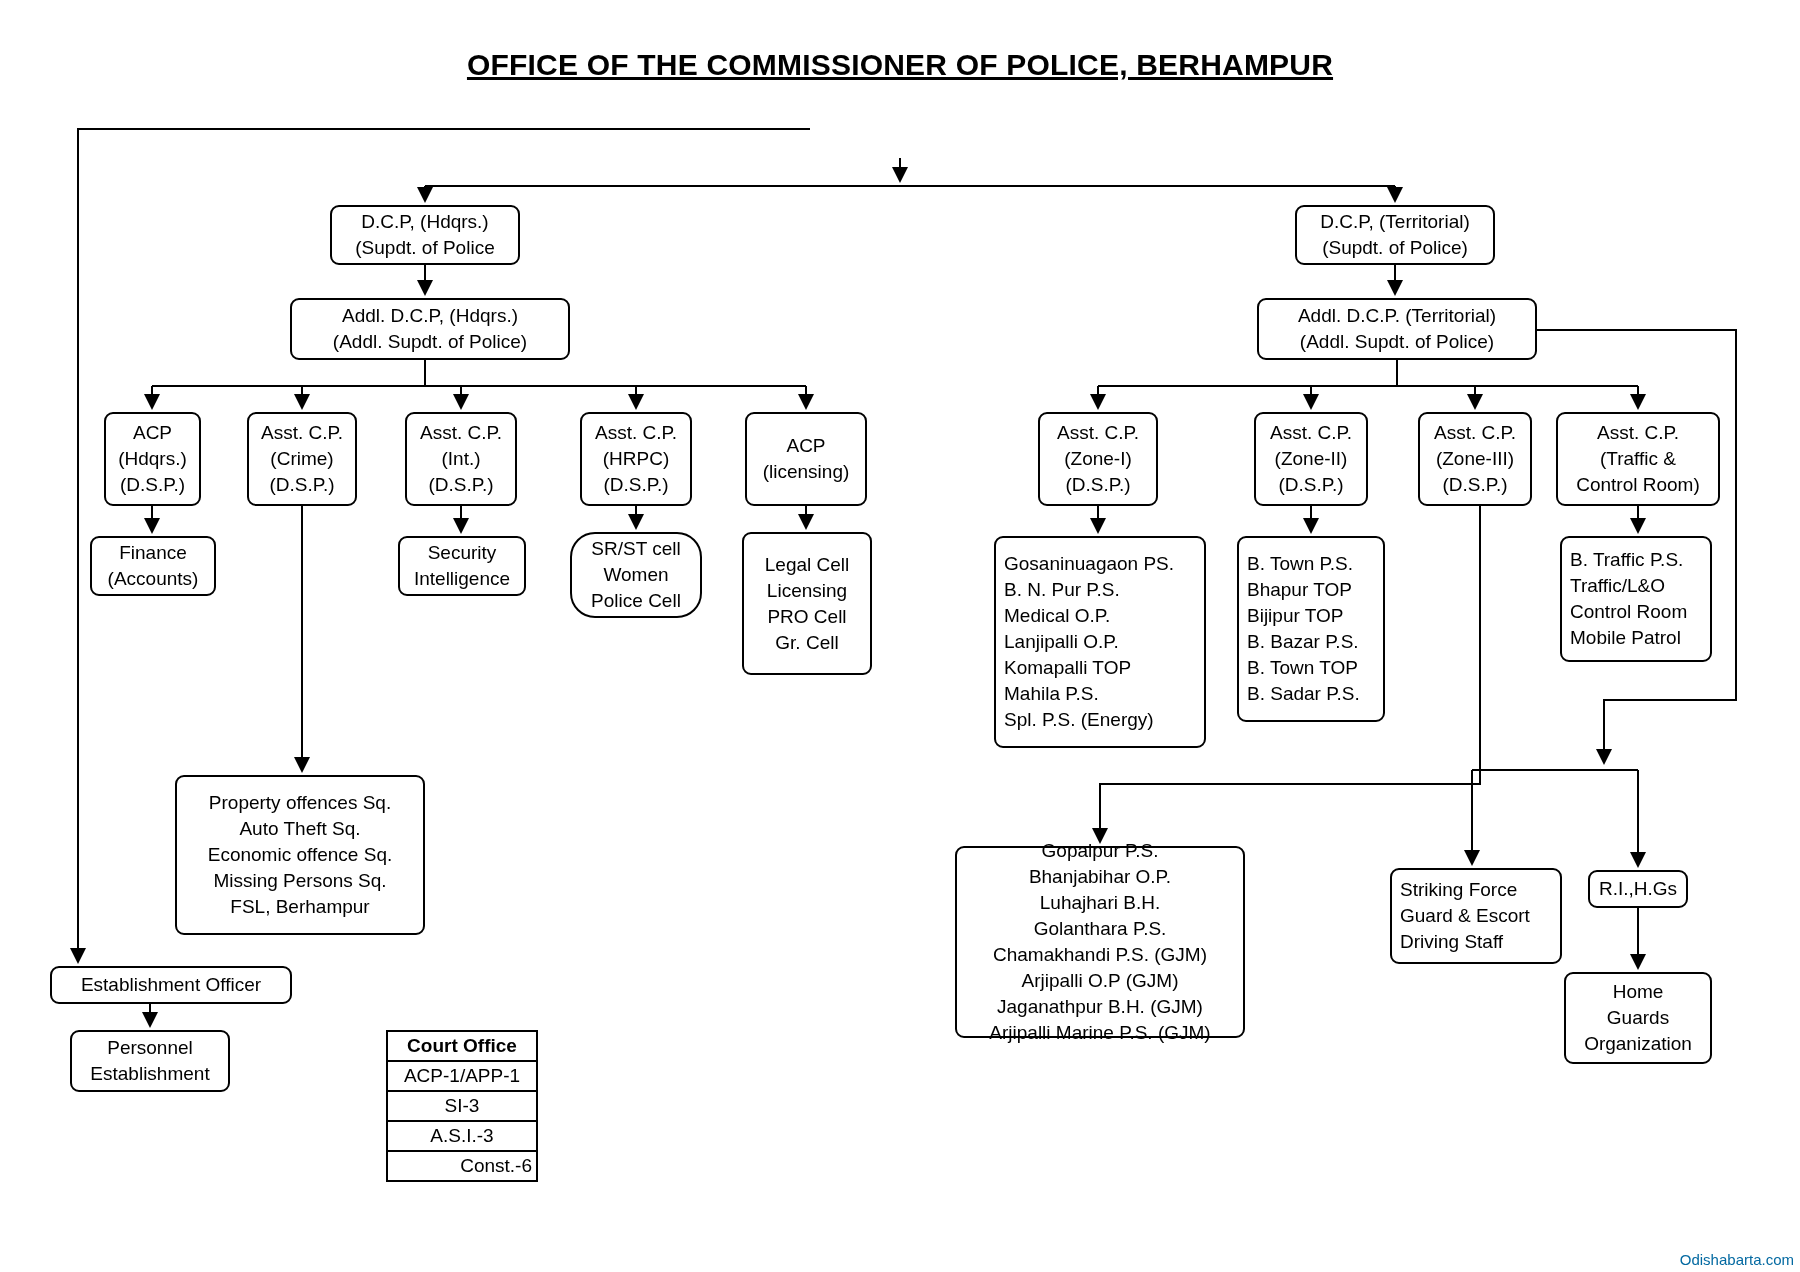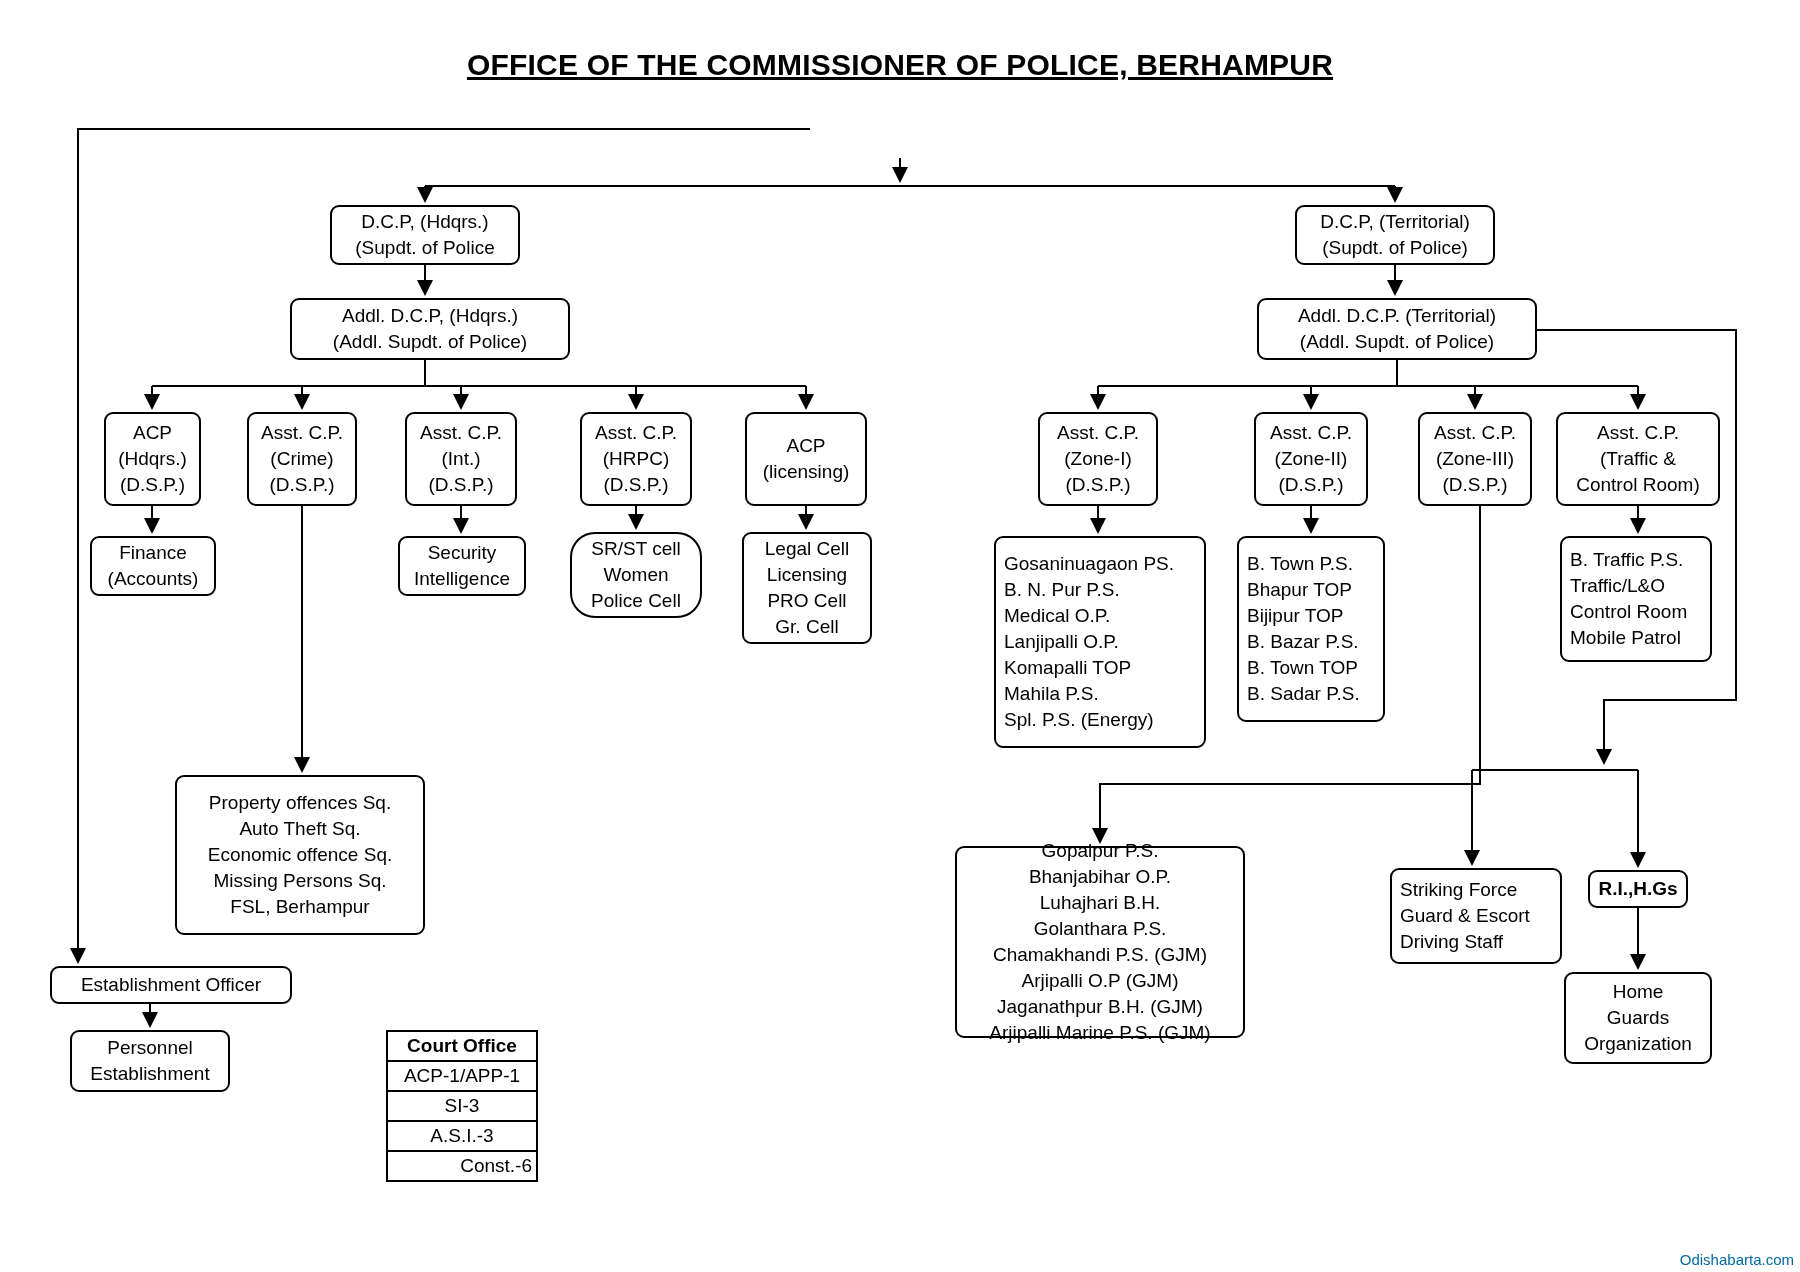--- a/index.html
+++ b/index.html
@@ -154,21 +154,21 @@
     <span class="node-text">Security
 Intelligence</span>
   </div>
 
   <div class="node" style="left:570px;top:532px;width:132px;height:86px;border-radius:25px;">
     <span class="node-text">SR/ST cell
 Women
 Police Cell</span>
   </div>
 
-  <div class="node" style="left:742px;top:532px;width:130px;height:112px;">
+  <div class="node" style="left:742px;top:532px;width:130px;height:143px;">
     <span class="node-text">Legal Cell
 Licensing
 PRO Cell
 Gr. Cell</span>
   </div>
 
   <div class="node" style="left:175px;top:775px;width:250px;height:160px;">
     <span class="node-text">Property offences Sq.
 Auto Theft Sq.
 Economic offence Sq.
@@ -245,21 +245,21 @@
 Jaganathpur B.H. (GJM)
 Arjipalli Marine P.S. (GJM)</span>
   </div>
 
   <div class="node align-left" style="left:1390px;top:868px;width:172px;height:96px;">
     <span class="node-text">Striking Force
 Guard &amp; Escort
 Driving Staff</span>
   </div>
 
-  <div class="node" style="left:1588px;top:870px;width:100px;height:38px;font-weight:bold;">
+  <div class="node" style="left:1588px;top:870px;width:100px;height:38px;">
     <span class="node-text">R.I.,H.Gs</span>
   </div>
 
   <div class="node" style="left:1564px;top:972px;width:148px;height:92px;">
     <span class="node-text">Home
 Guards
 Organization</span>
   </div>
 
   <div class="court-table" style="left:386px;top:1030px;width:152px;">

